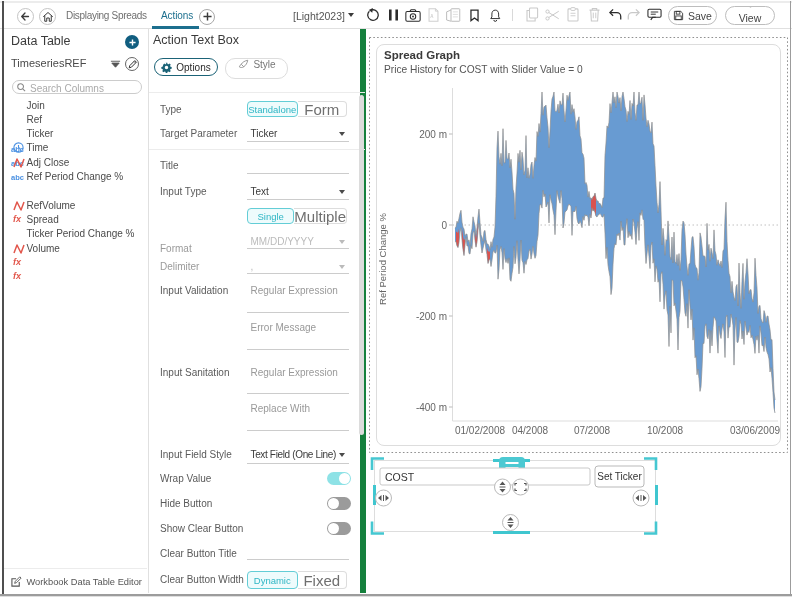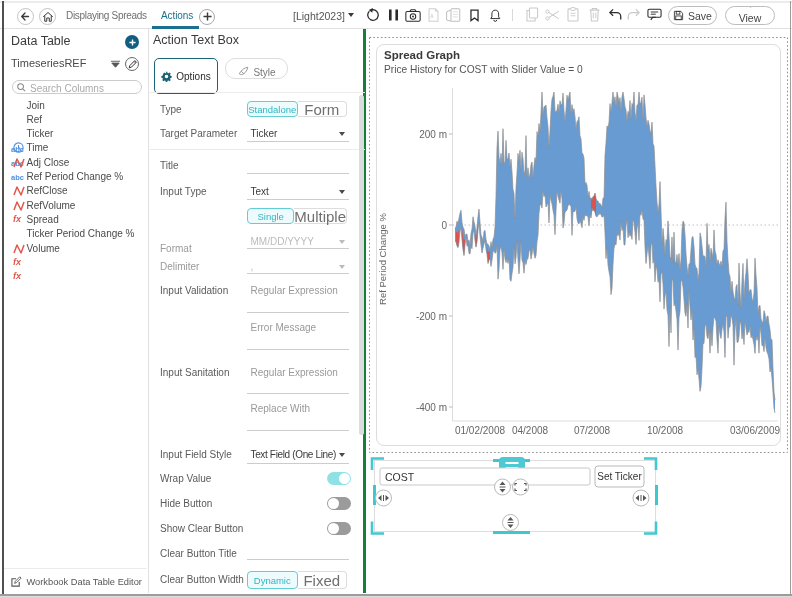--- a/index.html
+++ b/index.html
@@ -18,21 +18,21 @@
 #actline { position:absolute; left:152px; top:25px; width:47px; height:2.5px; background:#1c6f8e; }
 .ticon { position:absolute; top:5px; width:18px; height:18px; }
 .pill { position:absolute; top:5px; height:19px; border:1px solid #bdbdbd; border-radius:10px; font-size:10.5px; color:#444; display:flex; align-items:center; justify-content:center; gap:4px; }
 
 #sidebar { position:absolute; left:3px; top:28px; width:146px; height:565px; background:#fff; border-right:1px solid #e0e0e0; }
 .colrow { position:absolute; left:0; width:144px; height:14px; font-size:10px; color:#4a4a4a; }
 .colrow .txt { position:absolute; left:23.5px; top:1px; }
 .colico { position:absolute; left:8px; top:0; width:15px; height:13px; }
 .abcico { font-size:7.5px; font-weight:bold; color:#4a90e2; letter-spacing:0; position:absolute; left:8px; top:2px;margin-top:44px; }
 
-#midpanel { position:absolute; left:149px; top:28px; width:217px; height:565px; background:#fff; border-right:3px solid #15803d; }
+#midpanel { position:absolute; left:149px; top:28px; width:217px; height:565px; background:#fff; border-right:6px solid #15803d; }
 .lbl { position:absolute; left:11px; font-size:10px; color:#5a5a5a; white-space:nowrap; }
 .plbl { position:absolute; left:101.5px; font-size:10px; color:#999; white-space:nowrap; }
 .val { position:absolute; left:101.5px; font-size:10px; color:#3a3a3a; white-space:nowrap; }
 .uline { position:absolute; left:97.5px; width:102px; border-bottom:1px solid #ccc; }
 .sep { position:absolute; left:0; width:216px; border-bottom:1px solid #ececec; }
 .caret { position:absolute; width:0; height:0; border-left:3.5px solid transparent; border-right:3.5px solid transparent; border-top:4.5px solid #4a4a4a; }
 .seg { position:absolute; left:98px; width:100px; height:16px; display:flex; }
 .segon { flex:1; border:1px solid #63cdd6; background:#eefbfc; color:#2fb6c5; border-radius:4px; font-size:9.5px; display:flex; align-items:center; justify-content:center; }
 .segoff { flex:1; border:1px solid #ddd; border-left:none; background:#fff; color:#6f6f6f; border-radius:0 4px 4px 0; font-size:15px; display:flex; align-items:center; justify-content:center; }
 .tgl { position:absolute; left:178px; width:24px; height:13px; border-radius:7px; }
@@ -192,26 +192,20 @@
   <div class="colrow" style="top:127.7px;">
         <svg class="colico" style="width:12px;height:10px;left:10px;top:2px;" viewBox="0 0 12 10">
           <path d="M1 9 L4 1 L8 9 L11 1" stroke="#e2574c" stroke-width="1.5" fill="none" stroke-linejoin="round"></path>
         </svg>
         <span class="txt">Adj Close</span>
       </div>
   <div class="colrow" style="top:142.0px;">
         <span class="abcico" style="color:#e2574c;font-style:italic;font-size:9px;left:10px;top:0;">fx</span>
         <span class="txt">Ref Period Change %</span>
       </div>
-  <div class="colrow" style="top:156.3px;">
-        <svg class="colico" style="width:12px;height:10px;left:10px;top:2px;" viewBox="0 0 12 10">
-          <path d="M1 9 L4 1 L8 9 L11 1" stroke="#e2574c" stroke-width="1.5" fill="none" stroke-linejoin="round"></path>
-        </svg>
-        <span class="txt">RefClose</span>
-      </div>
   <div class="colrow" style="top:170.6px;">
         <svg class="colico" style="width:12px;height:10px;left:10px;top:2px;" viewBox="0 0 12 10">
           <path d="M1 9 L4 1 L8 9 L11 1" stroke="#e2574c" stroke-width="1.5" fill="none" stroke-linejoin="round"></path>
         </svg>
         <span class="txt">RefVolume</span>
       </div>
   <div class="colrow" style="top:184.9px;">
         <span class="abcico" style="color:#e2574c;font-style:italic;font-size:9px;left:10px;top:0;">fx</span>
         <span class="txt">Spread</span>
       </div>
@@ -228,26 +222,26 @@
   <div class="abs" style="left:0;top:540px;width:144px;border-bottom:1px solid #ececec;"></div>
   <svg class="abs" style="left:8px;top:548px;width:11px;height:11px;" viewBox="0 0 12 12">
         <path d="M9 6.5 V11 H1 V3 H5.5" fill="none" stroke="#555" stroke-width="1.2"></path>
         <path d="M4 8 L4.7 5.8 L9.6 0.9 L11 2.3 L6.1 7.2 Z" fill="none" stroke="#555" stroke-width="1"></path>
       </svg>
   <div class="abs" style="left:23.5px;top:549px;font-size:9.3px;color:#555;white-space:nowrap;">Workbook Data Table Editor</div>
 </div>
 
 <div id="midpanel">
   <div class="abs" style="left:4px;top:5px;font-size:12.5px;color:#3a3a3a;">Action Text Box</div>
-  <div class="abs" style="left:5px;top:30px;width:64px;height:36px;border:1px solid #1b6377;border-radius:5px;display:flex;align-items:center;justify-content:center;gap:4px;font-size:10px;color:#2a2a2a;">
+  <div class="abs" style="left:5px;top:30px;width:64px;height:18px;border:1px solid #1b6377;border-radius:10px;display:flex;align-items:center;justify-content:center;gap:4px;font-size:10px;color:#2a2a2a;">
     <svg style="width:11px;height:11px;" viewBox="0 0 24 24">
           <path fill="#1b6377" d="M10.3 1.5 h3.4 l.5 2.7 a8 8 0 0 1 2.2 .9 l2.5 -1.6 2.4 2.4 -1.6 2.5 a8 8 0 0 1 .9 2.2 l2.7 .5 v3.4 l-2.7 .5 a8 8 0 0 1 -.9 2.2 l1.6 2.5 -2.4 2.4 -2.5 -1.6 a8 8 0 0 1 -2.2 .9 l-.5 2.7 h-3.4 l-.5 -2.7 a8 8 0 0 1 -2.2 -.9 l-2.5 1.6 -2.4 -2.4 1.6 -2.5 a8 8 0 0 1 -.9 -2.2 l-2.7 -.5 v-3.4 l2.7 -.5 a8 8 0 0 1 .9 -2.2 L4.7 5.9 7.1 3.5 l2.5 1.6 a8 8 0 0 1 2.2 -.9 Z M12 8.2 a3.8 3.8 0 1 0 0 7.6 a3.8 3.8 0 0 0 0 -7.6 Z"></path>
         </svg>
     Options</div>  
-      <div class="abs" style="left:76px;top:30px;width:63px;height:21px;border:1px solid #ddd;border-radius:10px;display:flex;align-items:flex-end;justify-content:center;gap:4px;font-size:10px;color:#777;">
+      <div class="abs" style="left:76px;top:30px;width:63px;height:21px;border:1px solid #ddd;border-radius:10px;display:flex;align-items:flex-start;justify-content:center;gap:4px;font-size:10px;color:#777;">
     <svg style="width:12px;height:12px;" viewBox="0 0 24 24">
           <path d="M21.5 2.5 C16 3.5 10.5 6.5 8.5 10.5 L13.5 15.5 C17.5 13 20.5 8 21.5 2.5 Z" fill="none" stroke="#888" stroke-width="1.7" stroke-linejoin="round"></path>
           <path d="M8.5 10.5 C6 11.5 6.5 14 4.5 15.5 C6.5 17.5 11 17.5 13.5 15.5" fill="none" stroke="#888" stroke-width="1.7"></path>
         </svg>
     Style</div>  
       <div class="sep" style="top:64px;"></div>
 
   <div class="lbl" style="top:76px;">Type</div>
   <div class="seg" style="top:73px;">
         <div class="segon">Standalone</div>

